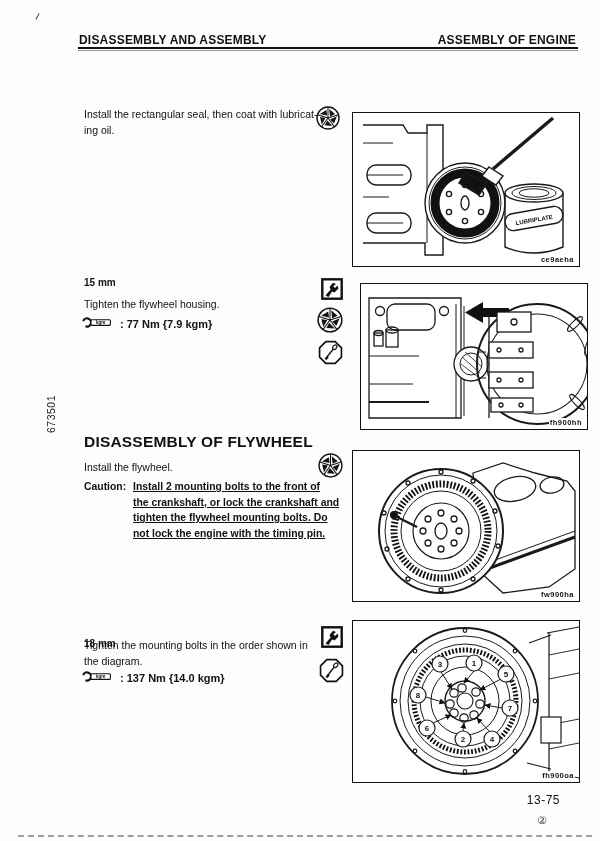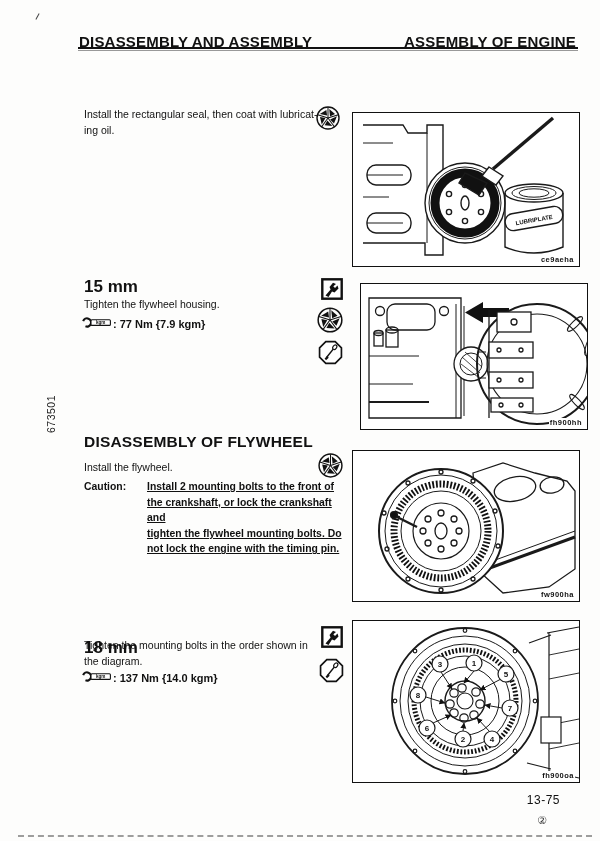--- a/index.html
+++ b/index.html
@@ -1,30 +1,30 @@
 <!DOCTYPE html>
 <html><head>
 <meta charset="utf-8">
 <style>
   html,body{margin:0;padding:0;background:#e8e8e8;}
   .page{position:relative;width:600px;height:841px;background:#fdfdfc;overflow:hidden;
         font-family:"Liberation Sans",sans-serif;color:#111;}
   .abs{position:absolute;}
   
-  .hdr{font-size:15px;font-weight:bold;letter-spacing:.2px;white-space:nowrap;}
+  .hdr{font-size:12px;font-weight:bold;letter-spacing:.2px;white-space:nowrap;}
   .hdr-rule{left:78px;right:22px;top:47px;border-top:2px solid #111;height:1px;}
   .hdr-rule2{left:78px;right:22px;top:50px;border-top:1px solid #999;height:0;}
   
   .body-text{font-size:10.5px;line-height:1.55;white-space:pre-line;}
-  .size-label{font-size:17px;font-weight:bold;}
+  .size-label{font-size:10px;font-weight:bold;}
   .heading{font-size:15.5px;font-weight:bold;letter-spacing:.2px;white-space:nowrap;}
-  .caution{display:flex;font-size:10.4px;font-weight:bold;line-height:1.5;gap:14px;}
+  .caution{display:flex;font-size:10.4px;font-weight:bold;line-height:1.5;}
   .caution .lbl{width:49px;flex:none;}
   .caution .txt{white-space:pre-line;text-decoration:underline;}
-  .torque-line{display:flex;align-items:center;gap:1px;font-size:11px;font-weight:bold;}
+  .torque-line{display:flex;align-items:center;gap:8px;font-size:11px;font-weight:bold;}
   
   .figbox{border:1.6px solid #111;background:#fff;}
   .figcap{position:absolute;right:4px;bottom:2px;font-family:Liberation Sans, sans-serif;
           font-size:7.5px;font-weight:bold;letter-spacing:.5px;background:#fff;padding:0 1px;}
   .icon{display:block;}
   
   .pageno{font-size:12px;letter-spacing:.5px;}
   .badge{font-size:11px;color:#333;}
   .vcode{font-size:10.5px;color:#222;letter-spacing:.5px;transform:rotate(-90deg);
          transform-origin:center;width:46px;text-align:center;}

